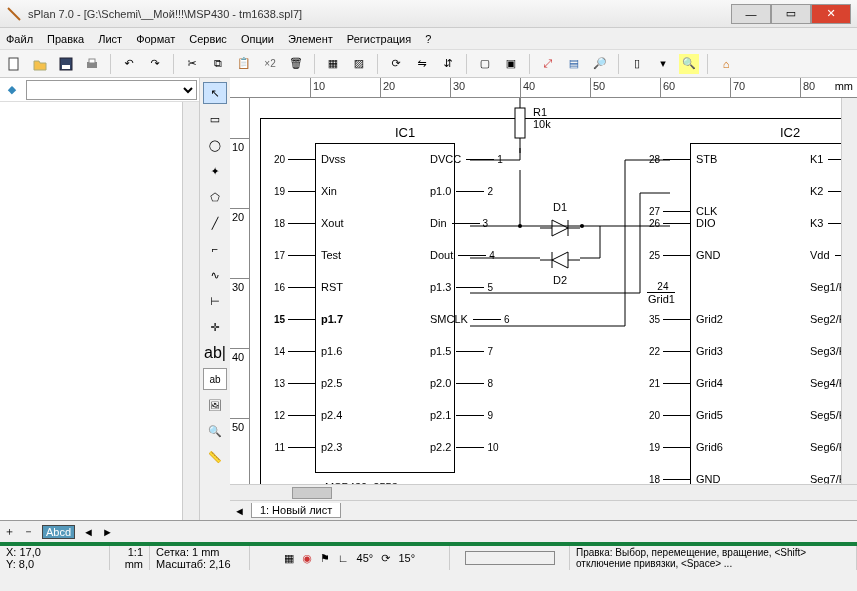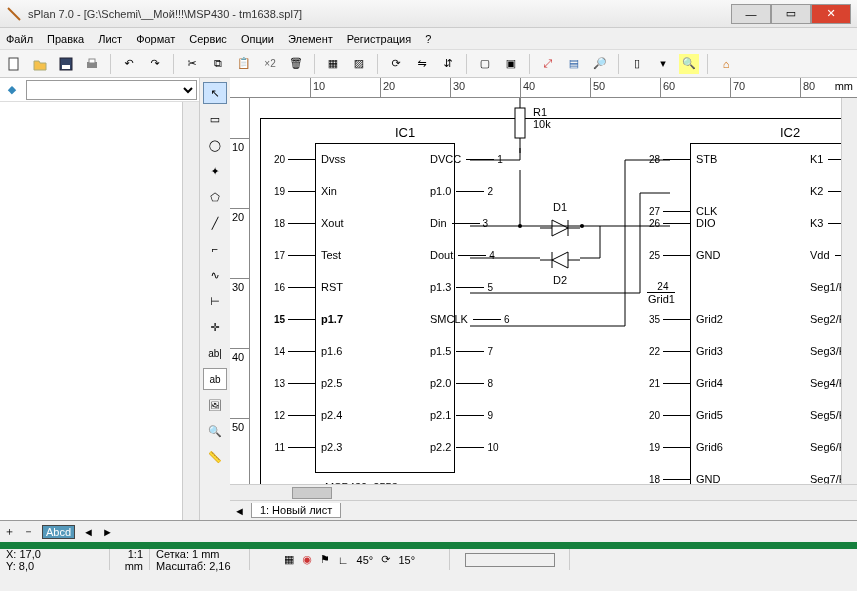--- a/index.html
+++ b/index.html
@@ -48,21 +48,21 @@
 .pin .name { padding: 0 5px; }
 .pin.right { flex-direction: row-reverse; }
 .pin.right .num { text-align: left; padding-left: 3px; padding-right: 0; }
 .scrollbar-h { height: 16px; background: #eee; border-top: 1px solid #ccc; position: relative; }
 .scrollbar-h .thumb { position: absolute; left: 62px; width: 40px; top: 2px; height: 12px; background: #ccc; border: 1px solid #999; }
 .scrollbar-v { width: 16px; background: #eee; border-left: 1px solid #ccc; position: relative; }
 .tabbar { height: 20px; background: #f0f0f0; border-top: 1px solid #ccc; display: flex; align-items: center; padding-left: 4px; font-size: 10px; }
 .tabbar .tab { border: 1px solid #999; border-top: none; background: #fff; padding: 1px 8px; }
 
 .bottombar1 { height: 22px; border-top: 1px solid #999; display: flex; align-items: center; padding: 0 4px; gap: 8px; font-size: 10px; }
-.statusbar { height: 28px; border-top: 7px solid #15803d; background: #f0f0f0; display: flex; }
+.statusbar { height: 28px; border-top: 4px solid #15803d; background: #f0f0f0; display: flex; }
 .statuscell { border-right: 1px solid #ccc; padding: 1px 6px; font-size: 10px; display: flex; flex-direction: column; justify-content: center; }
 .statuscell.wide { flex: 1; }
 
 svg.ic { display: block; }
 </style>
 </head>
 <body>
 
 <div class="titlebar">
   <svg class="icon" viewBox="0 0 16 16">
@@ -158,21 +158,21 @@
     <div class="tbtn active">↖</div>
     <div class="tbtn">▭</div>
     <div class="tbtn">◯</div>
     <div class="tbtn">✦</div>
     <div class="tbtn">⬠</div>
     <div class="tbtn">╱</div>
     <div class="tbtn">⌐</div>
     <div class="tbtn">∿</div>
     <div class="tbtn">⊢</div>
     <div class="tbtn">✛</div>
-    <div class="tbtn" style="font-size:10px">ab|</div>
+    <div class="tbtn" style="font-size:16px">ab|</div>
     <div class="tbtn" style="font-size:10px;border:1px solid #999;background:#fff">ab</div>
     <div class="tbtn">🖼</div>
     <div class="tbtn">🔍</div>
     <div class="tbtn">📏</div>
   </div>
 
   <div class="canvaswrap">
     <div class="ruler-h">
       <div class="tick" style="left:80px">10</div>
       <div class="tick" style="left:150px">20</div>
@@ -492,13 +492,14 @@
     <span style="color:#c33">◉</span>
     <span>⚑</span>
     <span>∟</span>
       <span>45°</span>
     <span>⟳</span>
       <span>15°</span>
   </div>
   <div class="statuscell" style="width:120px;flex-direction:row;align-items:center">
     <div style="border:1px solid #888;width:90px;height:14px"></div>
   </div>
+  <div class="statuscell wide">Правка: Выбор, перемещение, вращение, &lt;Shift&gt; отключение привязки, &lt;Space&gt; ...</div>
 </div>
 
 </body></html>

